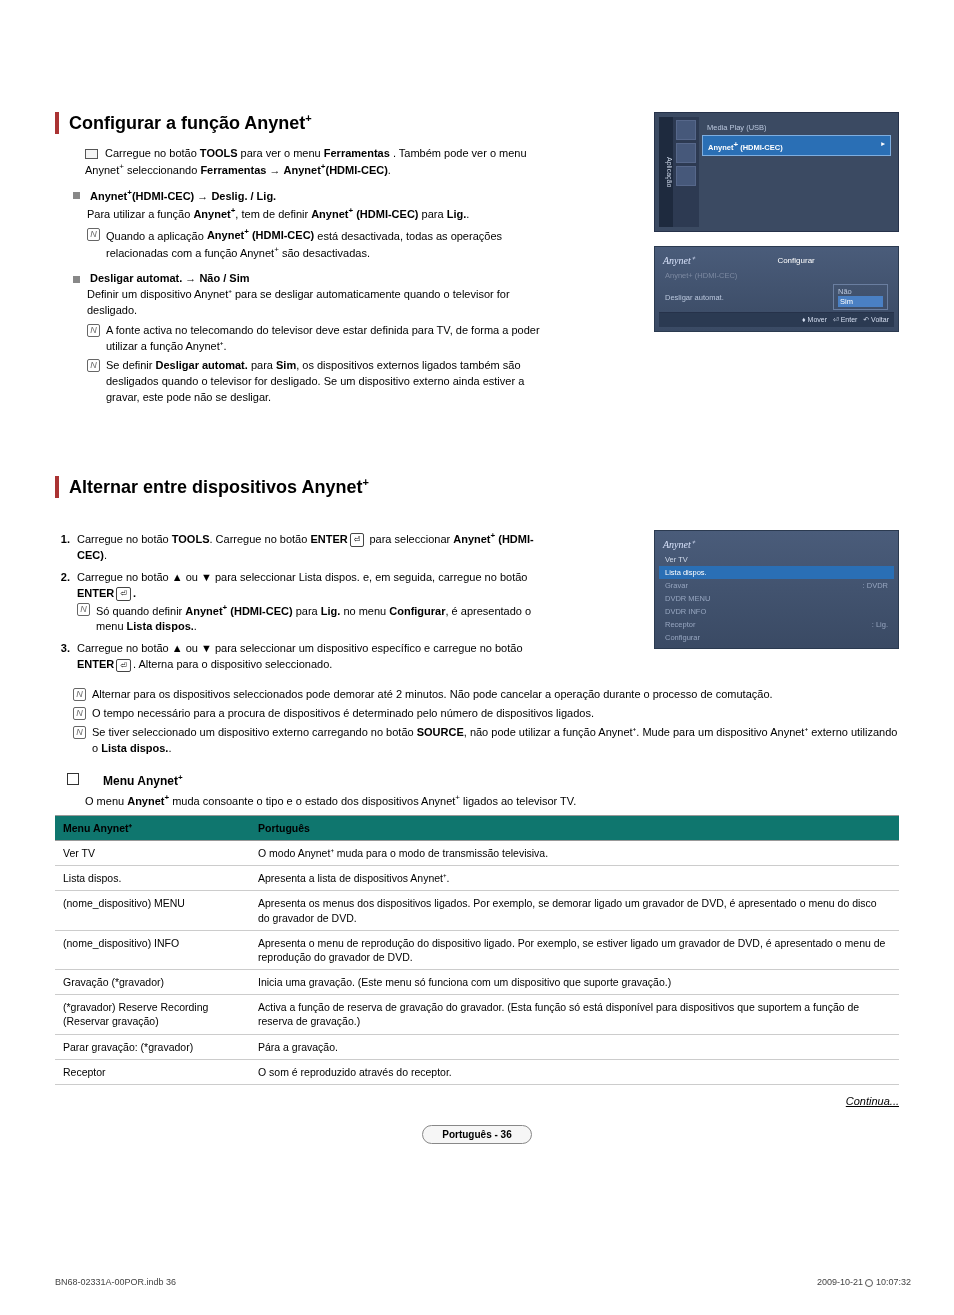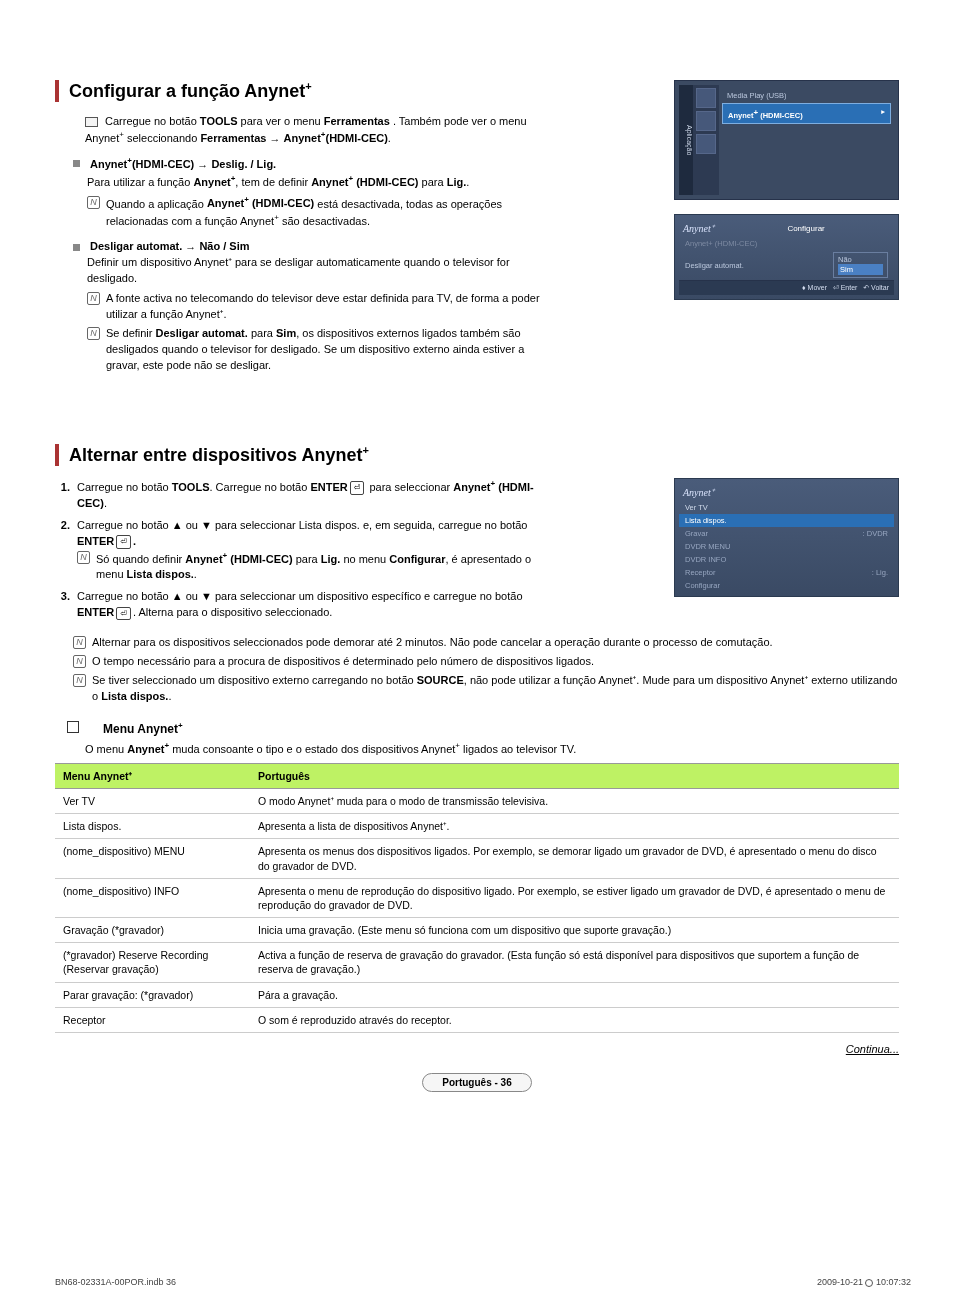--- a/index.html
+++ b/index.html
@@ -31,22 +31,22 @@
     display: flex;
     align-items: baseline;
     gap: 8px;
   }
   .cb-icon {
     width: 12px; height: 12px; border: 1px solid #333;
     display: inline-block; position: relative; flex-shrink: 0;
     margin-top: 2px;
   }
   .main-left { width: 500px; }
-  .row-2col { display: flex; gap: 36px; align-items: flex-start; margin-bottom: 8px; }
-  .col-right { width: 225px; flex-shrink: 0; }
+  .row-2col { display: flex; gap: 36px; align-items: flex-start; margin-bottom: 8px; margin-top: 32px; }
+  .col-right { width: 245px; flex-shrink: 0; }
   .indent1 { margin-left: 30px; margin-bottom: 6px; line-height: 1.4; }
   .indent1 .tool-icon {
     display: inline-block; width: 13px; height: 10px; border: 1px solid #555;
     margin-right: 4px; vertical-align: middle; background: #f4f4f4;
     position: relative;
   }
   .square-bullet {
     display:inline-block; width:7px; height:7px; background:#888;
     margin-right:10px; margin-left:4px; margin-top:4px; flex-shrink:0;
   }
@@ -129,21 +129,21 @@
     padding:0 3px; border-radius:2px; margin:0 2px; vertical-align:middle;
   }
   .sub-heading {
     font-weight:bold; font-size:12px; margin:14px 0 4px 12px;
     display:flex; align-items:baseline; gap:24px;
   }
   table.menu-table {
     width:100%; border-collapse:collapse; font-size:10.5px; margin-top:6px;
   }
   table.menu-table th {
-    background:#bef264; text-align:left; padding:5px 8px;
+    background:#0f766e; text-align:left; padding:5px 8px;
     border-top:1px solid #999; border-bottom:1px solid #999; font-size:10.5px;
   }
   table.menu-table td {
     padding:5px 8px; border-bottom:1px solid #ccc; vertical-align:top;
     line-height:1.35;
   }
   table.menu-table td:first-child { width:195px; }
   .cont { text-align:right; font-style:italic; text-decoration:underline;
           font-size:11px; margin-top:10px; }
   .lang-pill {

